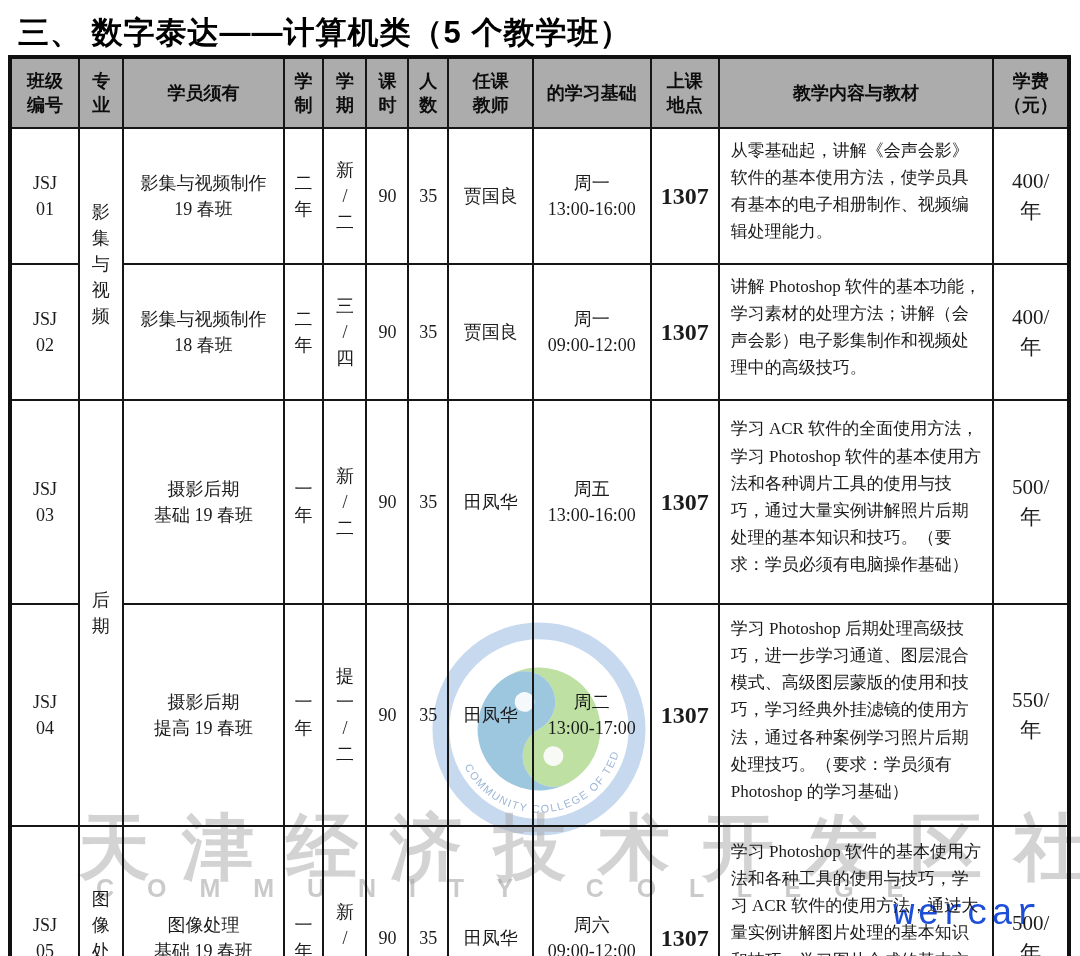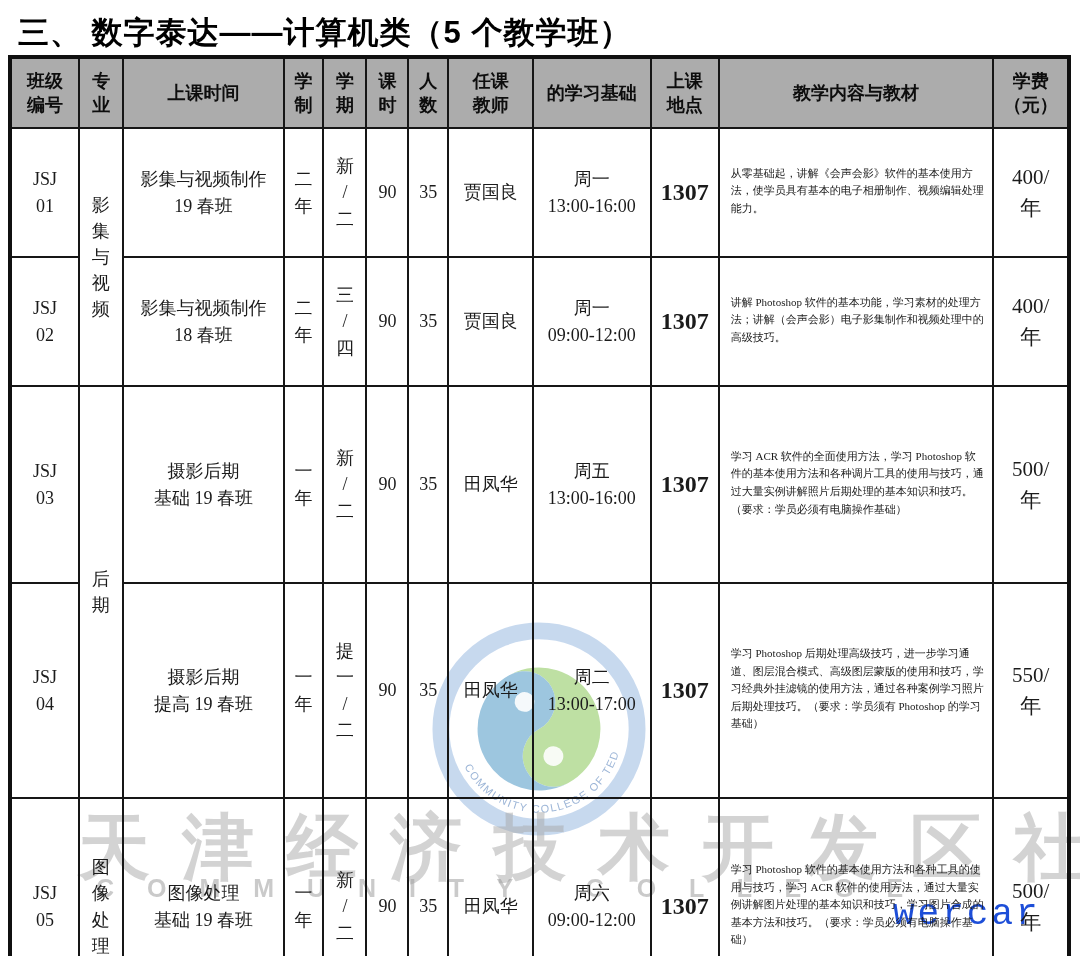--- a/index.html
+++ b/index.html
@@ -28,22 +28,22 @@
     background:#acacac;font-weight:bold;height:64px;
     white-space:pre-line;line-height:1.35;color:#0d0d0d;
   }
   .pre{white-space:pre-line;}
   tr.r1 td,tr.r2 td{height:110px;}
   tr.r3 td{height:178px;}
   tr.r4 td{height:196px;}
   tr.r5 td{height:198px;}
   td.c-major{font-size:18px;letter-spacing:1px;}
   td.c-content{
-    text-align:left;padding:7px 8px 10px 11px;
-    font-size:11px;line-height:1.6;margin-left:32px;
+    text-align:left;padding:7px 8px 17px 11px;
+    font-size:17px;line-height:1.6;margin-left:32px;
   }
   td.c-fee{font-size:21px;font-weight:500;}
   td.c-loc{font-size:24px;font-weight:bold;}
   
   .wm{position:absolute;pointer-events:none;z-index:0;}
   .wm-logo{left:430px;top:620px;width:218px;height:218px;opacity:.6;}
   .wm-cn{
     left:78px;top:800px;font-size:72px;font-weight:bold;
     font-family:"Liberation Sans","DejaVu Sans",sans-serif;
     color:rgba(168,168,168,0.5);letter-spacing:32px;white-space:nowrap;
@@ -101,21 +101,21 @@
       <col style="width:65px">
         <col style="width:262px">
         <col style="width:72px">
     </colgroup>
     <thead>
       <tr>
         <th>班级
 编号</th>
         <th>专
 业</th>
-        <th>上课时间</th>
+        <th>学员须有</th>
         <th>学
 制</th>
         <th>学
 期</th>
         <th>课
 时</th>
         <th>人
 数</th>
         <th>任课
 教师</th>

